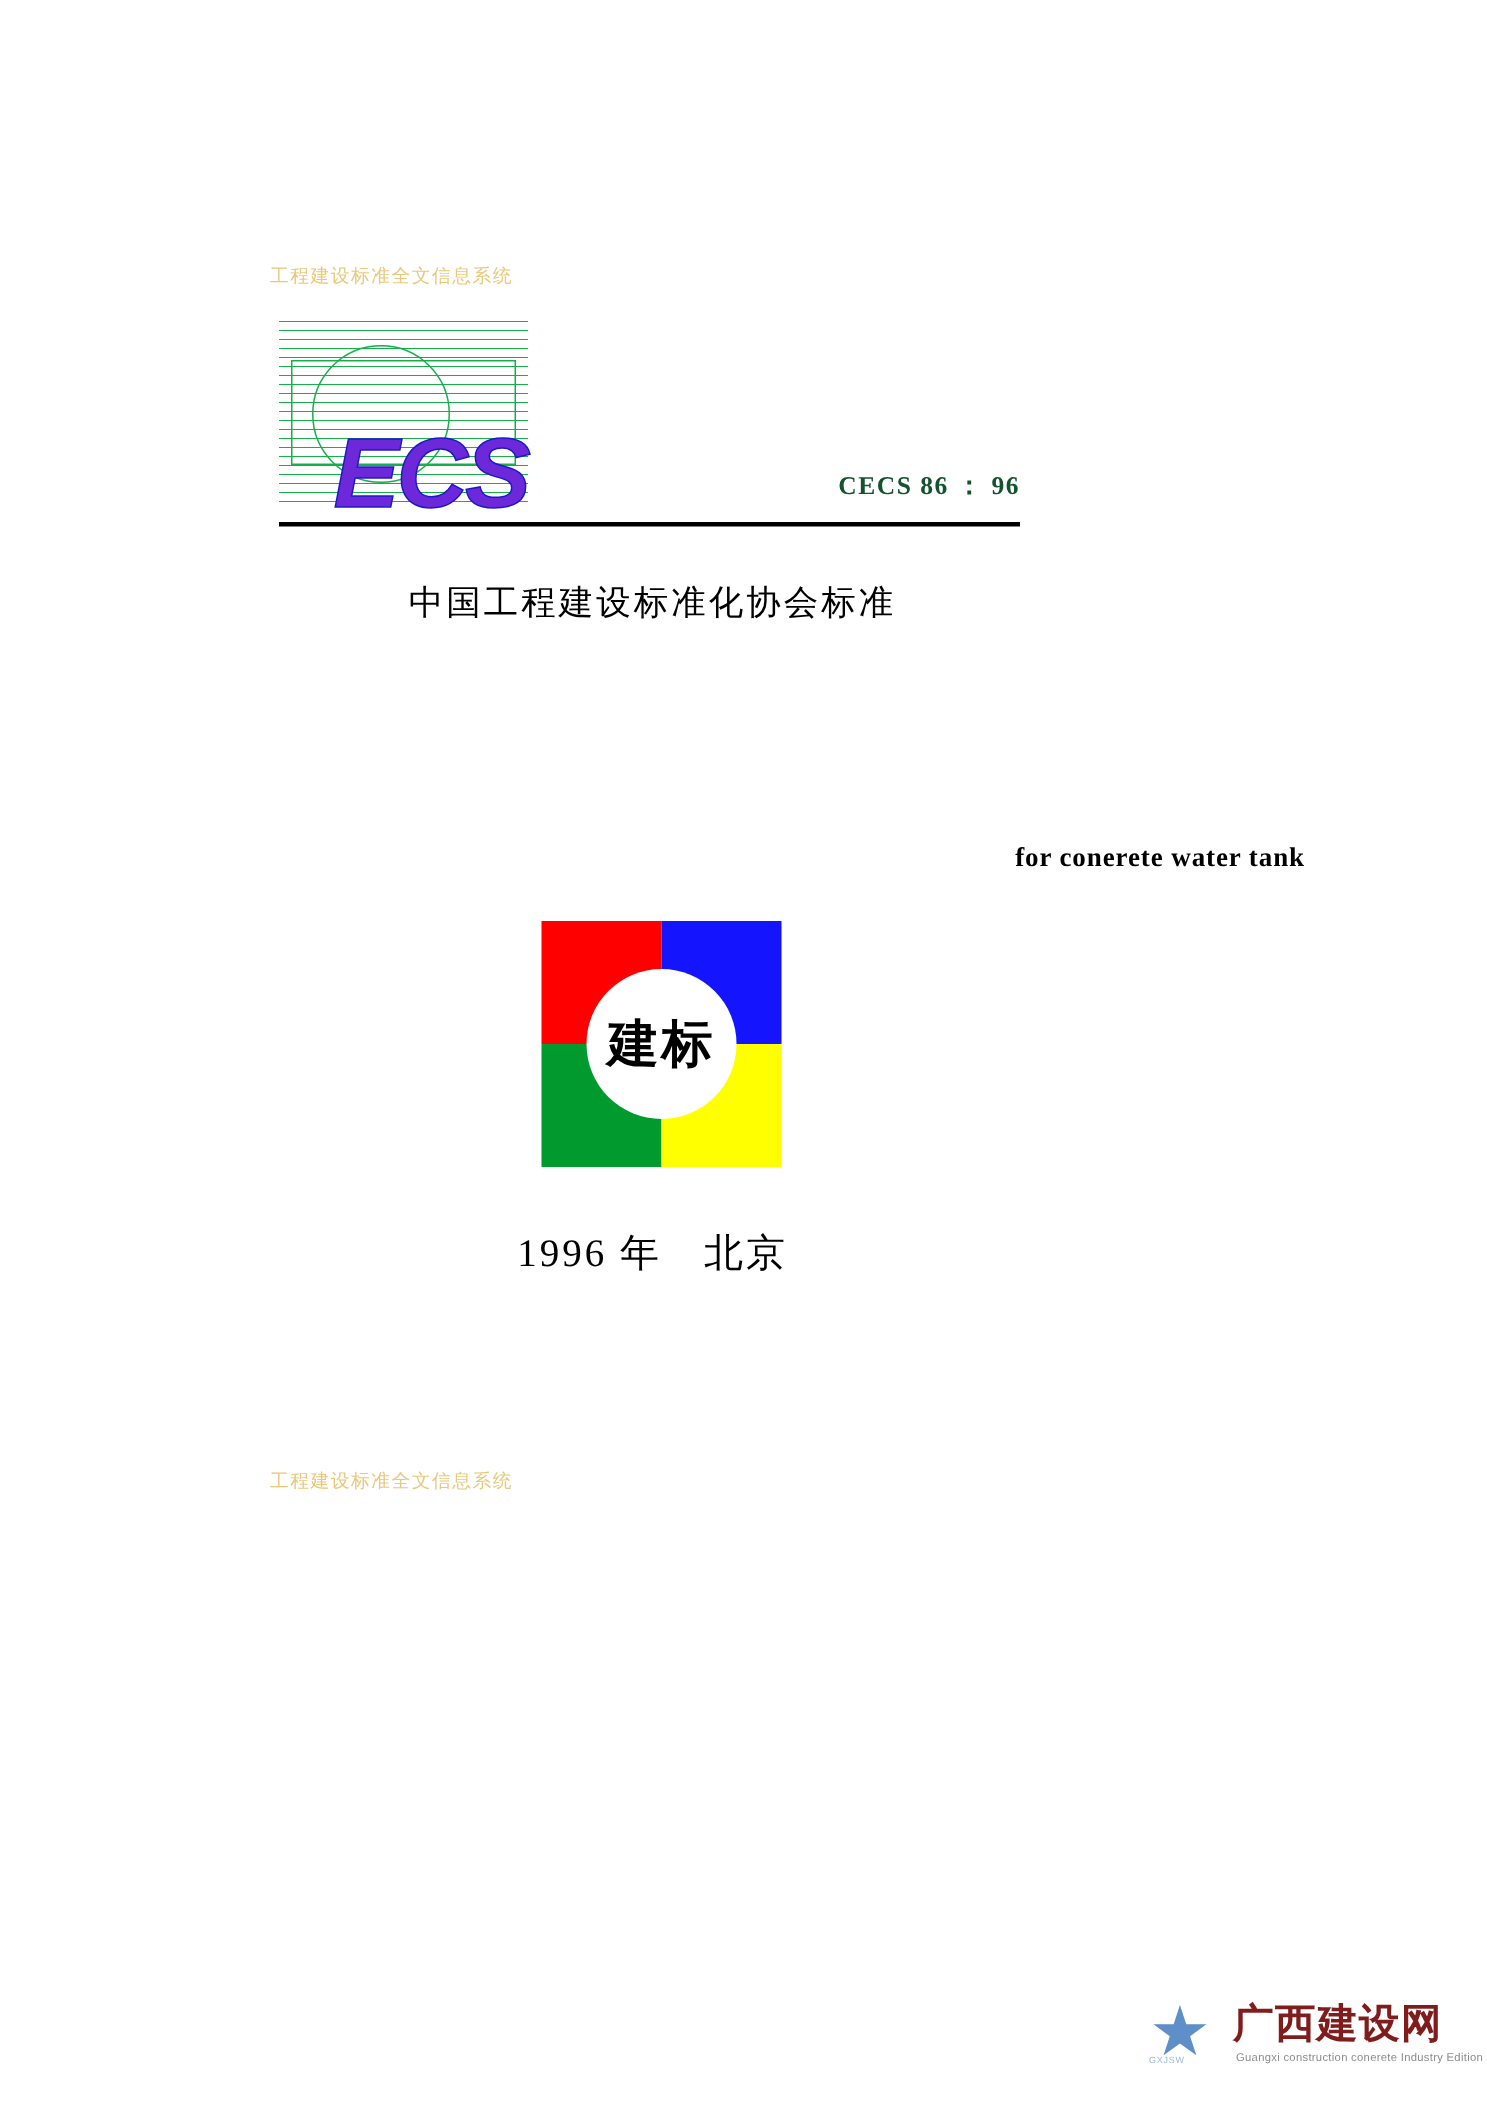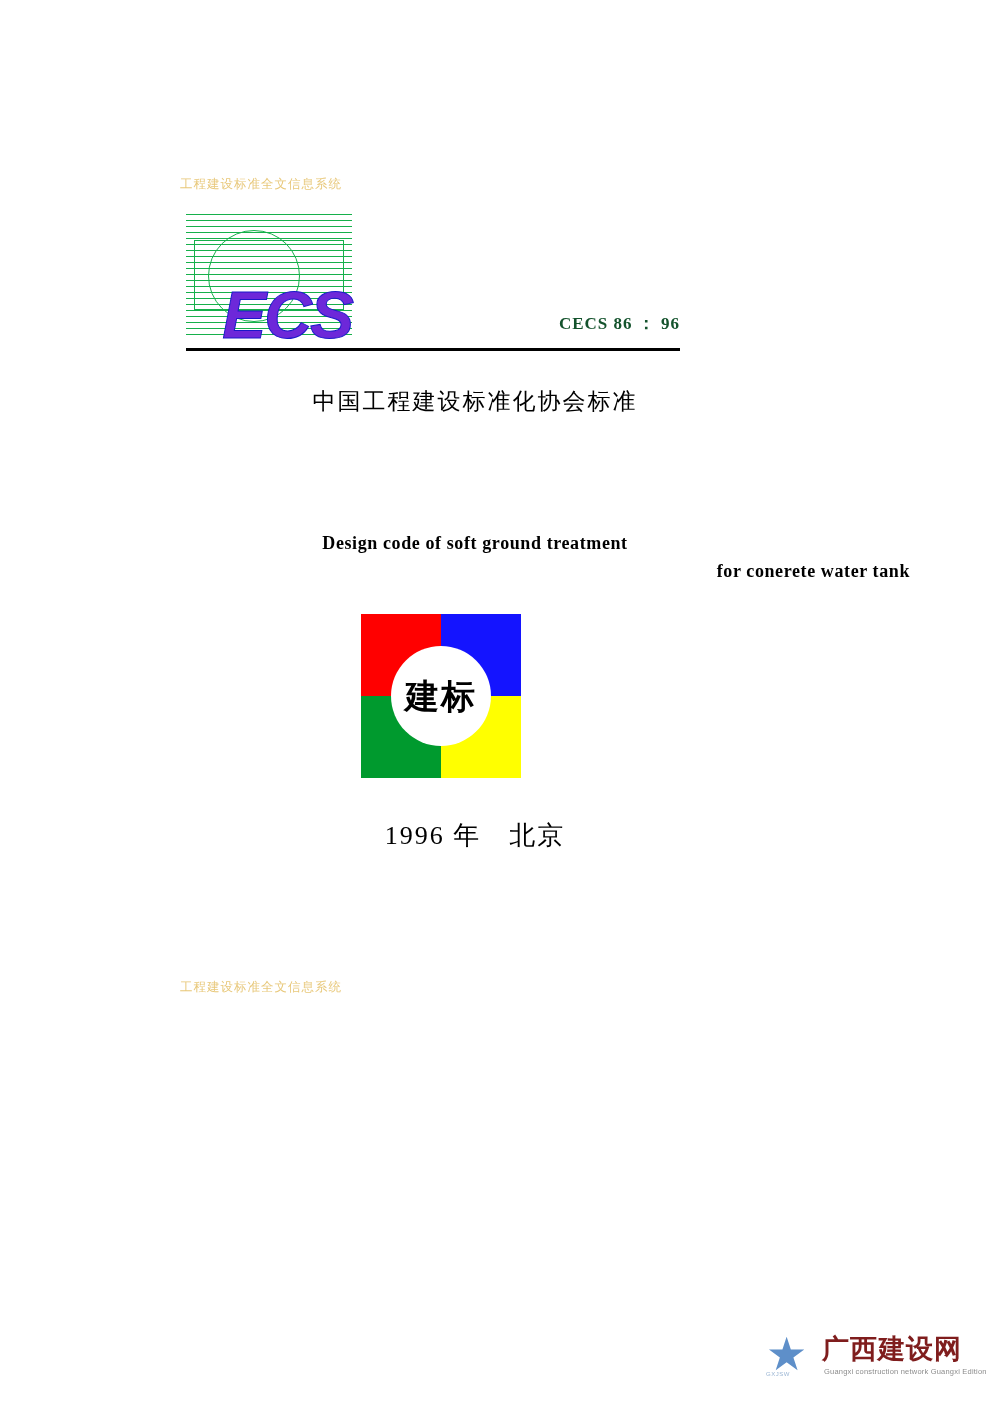--- a/index.html
+++ b/index.html
@@ -107,21 +107,20 @@
     height: 3px;
     background: #000;
   }
 
   
   .center-block {
     position: absolute;
     left: 0;
     width: 870px;
     text-align: center;
-    padding-left: 40px;
   }
   #assoc-line {
     top: 386px;
     font-family: "Liberation Sans", sans-serif;
     font-size: 23px;
     letter-spacing: 2px;
     color: #000;
   }
   #main-title {
     top: 451px;
@@ -258,36 +257,35 @@
     <div class="ecs-letters">ECS</div>
   </div>
 
   <div id="std-number">CECS 86 ： 96</div>
 
   <div id="title-rule"></div>
 
   <div class="center-block" id="assoc-line">中国工程建设标准化协会标准</div>
 
 
-  <div class="center-block" id="en-title-1">Design code of soft ground treatment</div>
   <div class="center-block" id="en-title-2">for conerete water tank</div>
 
   <div class="emblem">
     <div class="q q-tl"></div>
     <div class="q q-tr"></div>
     <div class="q q-bl"></div>
     <div class="q q-br"></div>
     <div class="emblem-disc"></div>
     <div class="emblem-text">建标</div>
   </div>
 
   <div class="center-block" id="year-city">1996 年　北京</div>
 
   <div class="wm-text" id="wm-bottom">工程建设标准全文信息系统</div>
 
   <div class="site-wm">
     <div class="star">★</div>
     <div class="star-sub">GXJSW</div>
     <div class="name">广西建设网</div>
-    <div class="sub">Guangxi construction network Guangxi Edition</div>
+    <div class="sub">Guangxi construction conerete Industry Edition</div>
   </div>
 
 </div>
 
 </body></html>

